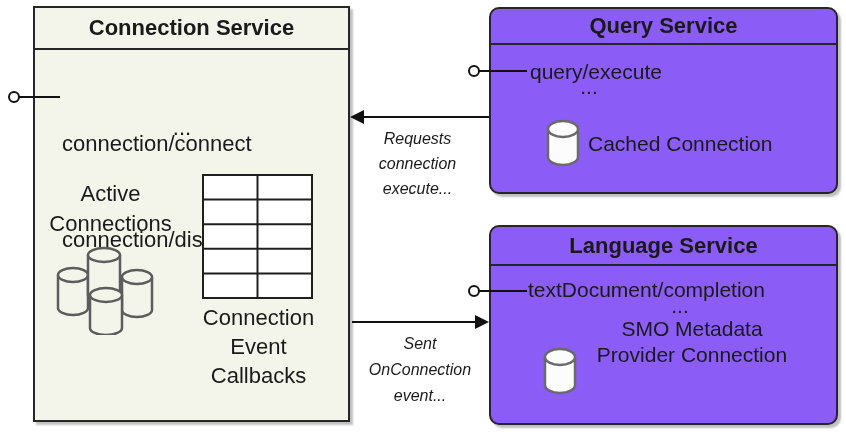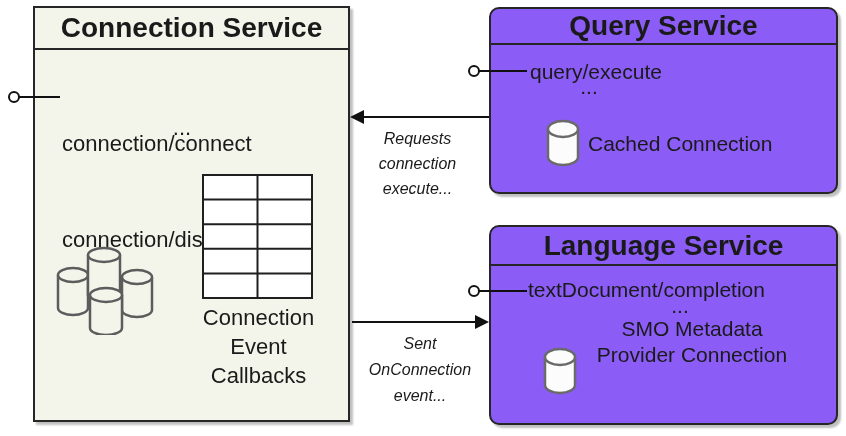--- a/index.html
+++ b/index.html
@@ -9,21 +9,21 @@
   }
   .box{
     position:absolute;box-sizing:border-box;border:2px solid #262626;
     box-shadow:3px 3px 2px rgba(0,0,0,0.25);z-index:1;
   }
   .box-green{background:#f3f5eb;}
   .box-white{background:#8b5cf6;border-radius:10px;}
   .box-header{
     box-sizing:border-box;width:100%;border-bottom:2px solid #262626;
     display:flex;align-items:center;justify-content:center;
-    font-weight:700;font-size:28px;
+    font-weight:700;font-size:22px;
   }
   .txt{position:absolute;z-index:2;white-space:pre;}
   .t22{font-size:22px;line-height:32px;}
   .t21{font-size:21px;line-height:26px;}
   .center{text-align:center;white-space:normal;}
   .italic-label{
     position:absolute;z-index:2;font-style:italic;font-size:16px;line-height:25px;
     text-align:center;
   }
   #connectors{position:absolute;left:0;top:0;z-index:3;pointer-events:none;}
@@ -51,20 +51,24 @@
       <span>Language Service</span>
     </div>
   </div>
 
   <div class="txt t22" style="left:62px;top:64px;">
     <div>connection/connect</div>
     <div>connection/disconnect</div>
   </div>
   <div class="txt t22 center" style="left:62px;top:112px;width:240px;">...</div>
 
+  <div class="txt t22 center" style="left:38px;top:179px;width:145px;line-height:30px;">
+    <div>Active</div>
+    <div>Connections</div>
+  </div>
 
   <div class="txt t22 center" style="left:186px;top:303px;width:145px;line-height:29px;">
     <div>Connection</div>
     <div>Event</div>
     <div>Callbacks</div>
   </div>
 
   <div class="icon-wrap" style="left:50px;top:240px;">
     <svg width="105" height="95" viewBox="0 0 105 95" fill="none">
       <g stroke="#5c5c5c" stroke-width="2.5" fill="#f3f5eb">

